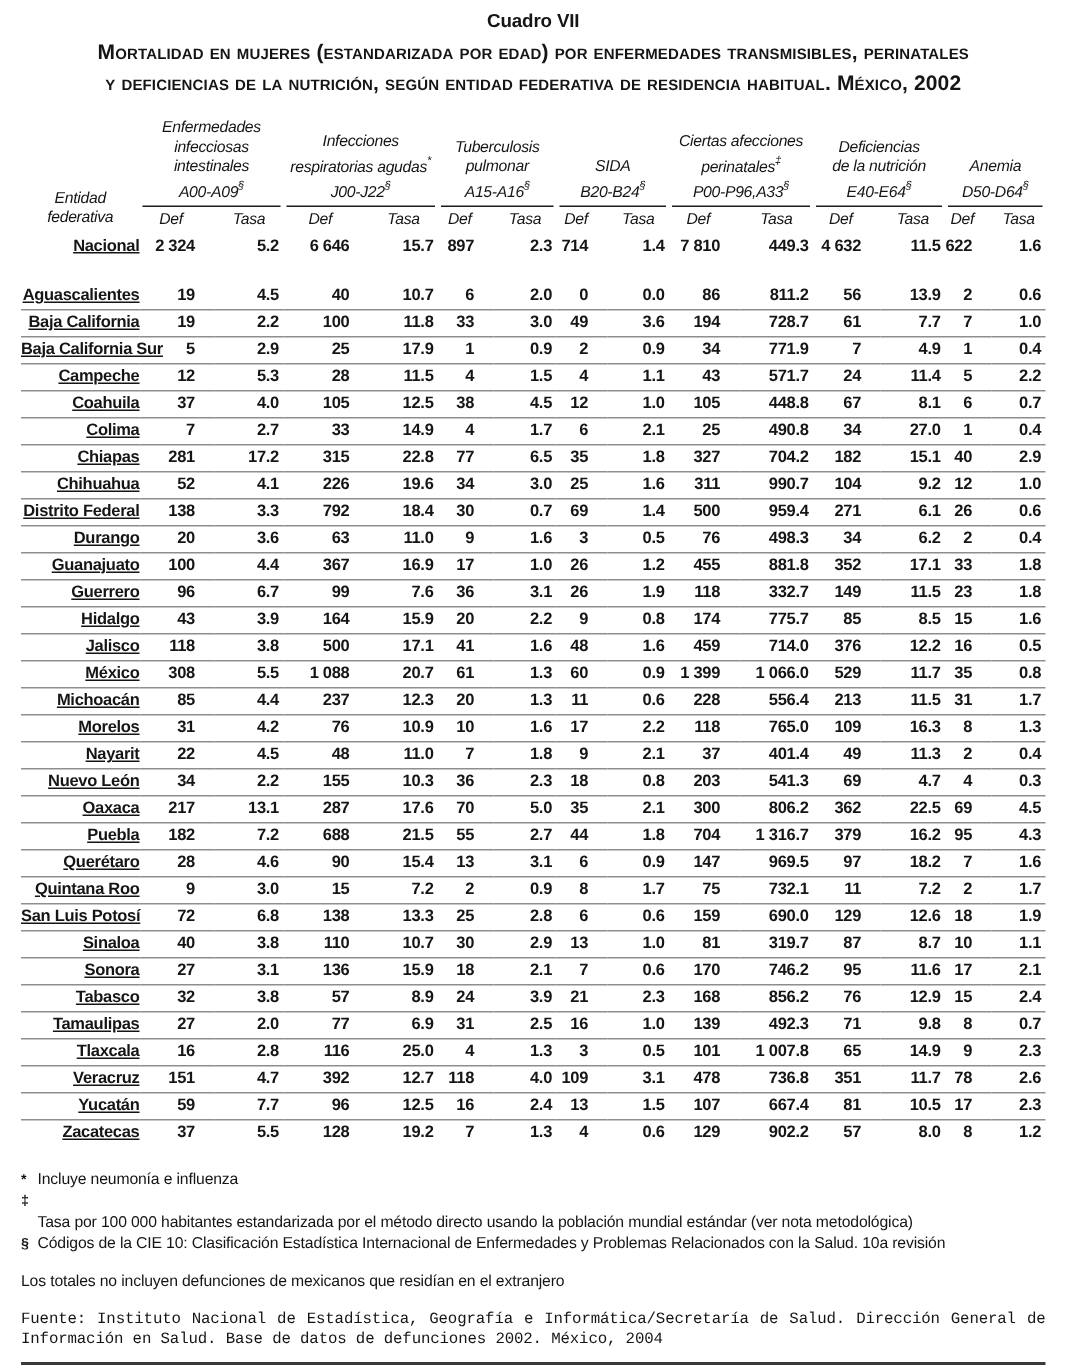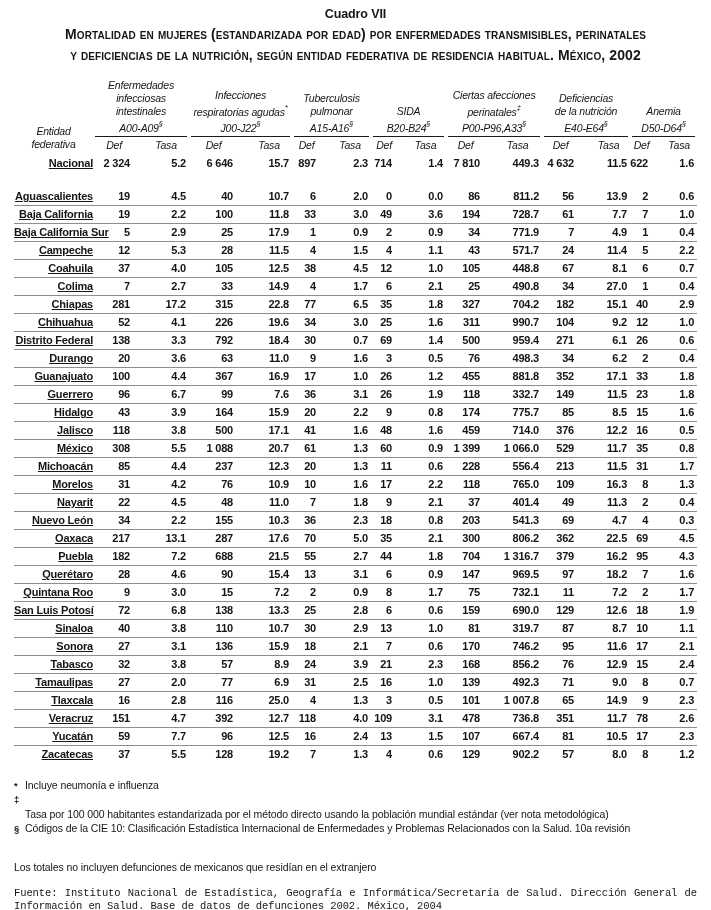--- a/index.html
+++ b/index.html
@@ -37,21 +37,21 @@
   tbody th.state-name { text-align:right; white-space:nowrap; overflow:visible;text-decoration:underline; }
   tbody td.def  { text-align:right; padding-right:13px; }
   tbody td.tasa { text-align:right; padding-right:3px; }
   tr.national th, tr.national td { padding-bottom:16px; }
   tr.state + tr.state th, tr.state + tr.state td { border-top:1.5px solid #8e8e8e; }
 
   
   .footnotes { margin-top:15px; font-size:10.5px; line-height:14.5px; letter-spacing:-0.1px; }
   .fn { display:flex; }
   .fn-sym { flex:none; width:11px; font-weight:bold; font-size:9.5px; position:relative; top:1px; }
-  .note { margin-top:25px; font-size:10.5px; letter-spacing:-0.1px; }
+  .note { margin-top:11px; font-size:10.5px; letter-spacing:-0.1px; }
   .source { margin-top:14px; font-size:10.5px; line-height:13.5px; text-align:justify; letter-spacing:-0.1px;font-family:Liberation Mono, monospace; }
   .bottom-rule { border-top:2px solid #3a3a3a; margin-top:7px; width:683px; }
 </style>
 </head>
 <body>
 
 <div class="page">
 
   <div class="cuadro">Cuadro VII</div>
 
@@ -635,21 +635,21 @@
           <td class="tasa">2.0</td>
           <td class="def">77</td>
           <td class="tasa">6.9</td>
           <td class="def">31</td>
           <td class="tasa">2.5</td>
           <td class="def">16</td>
           <td class="tasa">1.0</td>
           <td class="def">139</td>
           <td class="tasa">492.3</td>
           <td class="def">71</td>
-          <td class="tasa">9.0</td>
+          <td class="tasa">9.8</td>
           <td class="def">8</td>
           <td class="tasa">0.7</td>
         </tr>
         <tr class="state">
           <th class="state-name">Tlaxcala</th>
           <td class="def">16</td>
           <td class="tasa">2.8</td>
           <td class="def">116</td>
           <td class="tasa">25.0</td>
           <td class="def">4</td>

